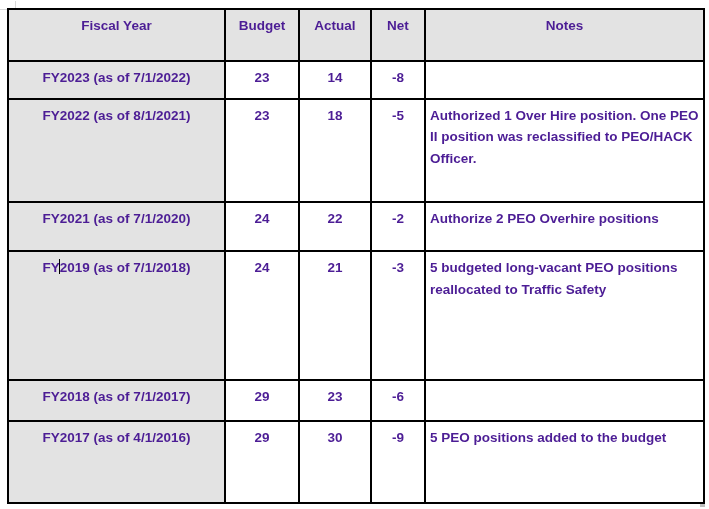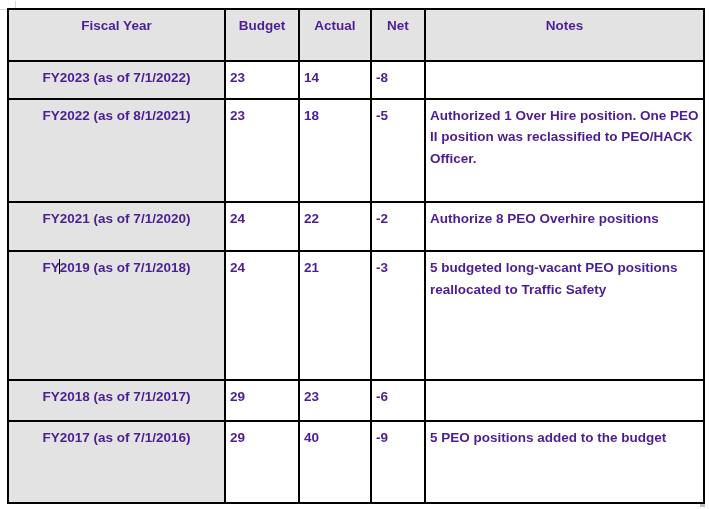--- a/index.html
+++ b/index.html
@@ -80,21 +80,21 @@
 
   
   td.fy-cell {
     background: #e3e3e3;
     text-align: center;
     vertical-align: top;
     padding-top: 8px;
     white-space: nowrap;
   }
   td.num-cell {
-    text-align: left;
+    text-align: center;
     vertical-align: top;
     padding-top: 8px;
     background: #ffffff;
   }
   td.notes-cell {
     vertical-align: top;
     padding-top: 8px;
     padding-left: 10px;
     padding-right: 10px;
     background: #ffffff;
@@ -150,44 +150,44 @@
         <td class="num-cell">18</td>
         <td class="num-cell">-5</td>
         <td class="notes-cell">Authorized 1 Over Hire position. One PEO II position was reclassified to PEO/HACK Officer.</td>
       </tr>
 
       <tr style="height:44px;">
         <td class="fy-cell">FY2021 (as of 7/1/2020)</td>
         <td class="num-cell">24</td>
         <td class="num-cell">22</td>
         <td class="num-cell">-2</td>
-        <td class="notes-cell">Authorize 8 PEO Overhire positions</td>
+        <td class="notes-cell">Authorize 2 PEO Overhire positions</td>
       </tr>
 
 
       <tr style="height:116px;padding-left:27px;">
         <td class="fy-cell"><span class="caret-wrap"><span>FY</span><span class="text-caret"></span><span>2019 (as of 7/1/2018)</span></span></td>
         <td class="num-cell">24</td>
         <td class="num-cell">21</td>
         <td class="num-cell">-3</td>
         <td class="notes-cell">5 budgeted long-vacant PEO positions reallocated to Traffic Safety</td>
       </tr>
 
       <tr style="height:37px;border-radius:17px;">
         <td class="fy-cell">FY2018 (as of 7/1/2017)</td>
         <td class="num-cell">29</td>
         <td class="num-cell">23</td>
         <td class="num-cell">-6</td>
         <td class="notes-cell"></td>
       </tr>
 
       <tr style="height:74px;">
-        <td class="fy-cell">FY2017 (as of 7/1/2016)</td>
+        <td class="fy-cell">FY2017 (as of 4/1/2016)</td>
         <td class="num-cell">29</td>
-        <td class="num-cell">40</td>
+        <td class="num-cell">30</td>
         <td class="num-cell">-9</td>
         <td class="notes-cell">5 PEO positions added to the budget</td>
       </tr>
 
     </tbody>
   </table>
 </div>
 
 <div id="br-artifact"></div>
 

